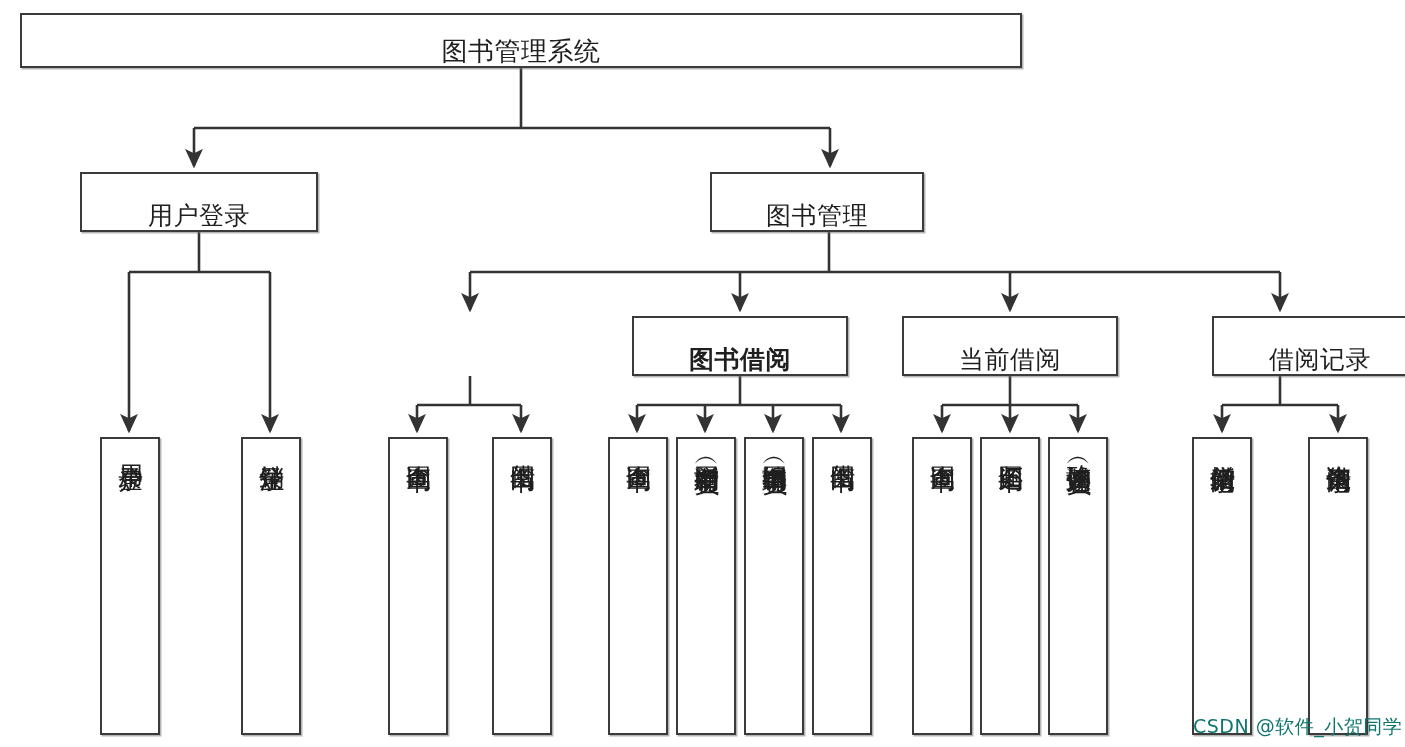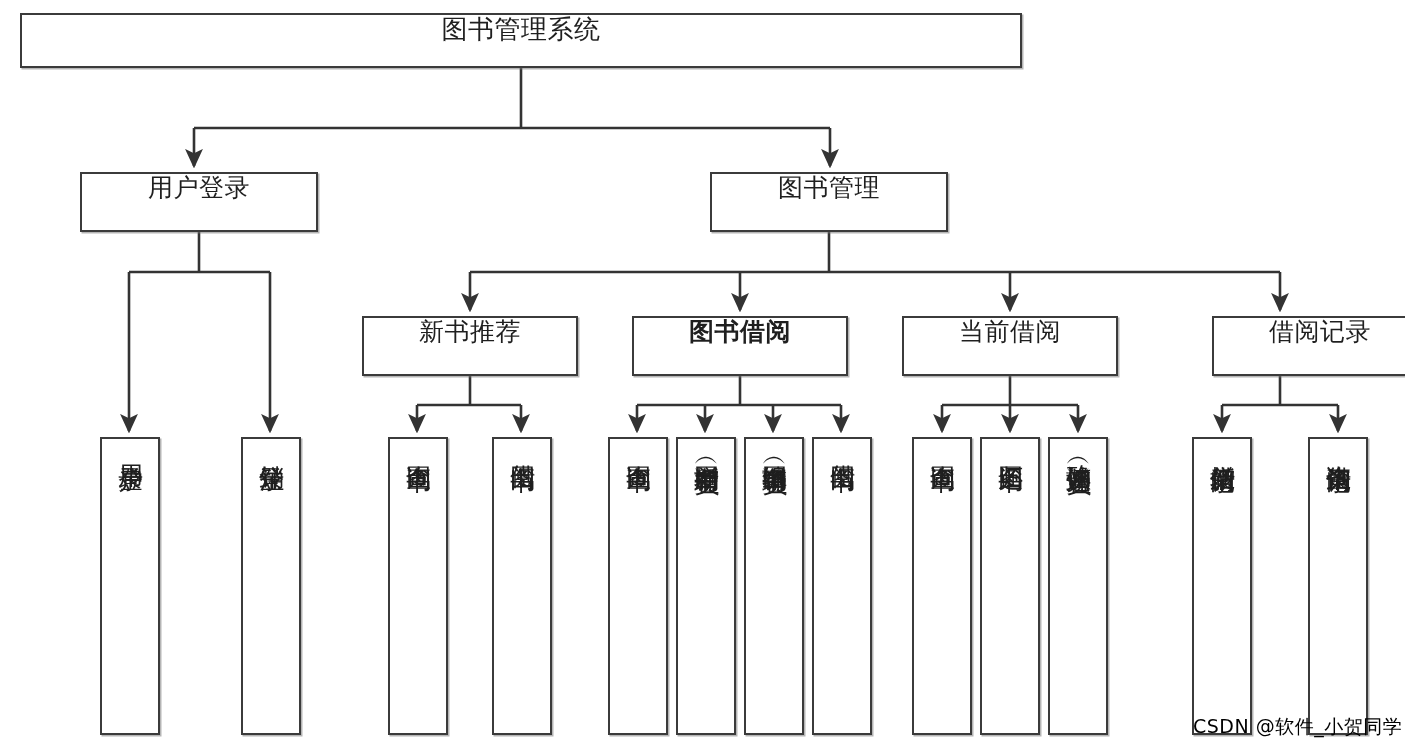--- a/index.html
+++ b/index.html
@@ -26,21 +26,21 @@
     height: 747px;
     pointer-events: none;
   }
   .node {
     position: absolute;
     box-sizing: border-box;
     border: 2px solid #3b3b3b;
     background: #ffffff;
     box-shadow: 1.5px 1.5px 0 0 rgba(120,120,120,0.55);
     display: flex;
-    align-items: flex-start;
+    align-items: flex-end;
     justify-content: center;
     color: #1f1f1f;
   }
   .node-label {
     display: block;
     text-align: center;
     line-height: 1.12;
     letter-spacing: 0.5px;
   }
   
@@ -64,21 +64,21 @@
     line-height: 1.06;
     letter-spacing: 1px;
     max-height: 100%;
     white-space: nowrap;
   }
   .watermark {
     position: absolute;
     left: 1193px;
     top: 714px;
     font-size: 19px;
-    color: #000000;
+    color: #0f766e;
     white-space: nowrap;
     letter-spacing: 0.5px;
     font-family: "DejaVu Sans", "Liberation Sans", sans-serif;
   }
 </style>
 </head>
 <body>
 
 <div id="canvas">
 
@@ -136,27 +136,24 @@
   </svg>
 
   <div class="node horiz root" style="left:20px; top:13px; width:1002px; height:55px;">
     <span class="node-label">图书管理系统</span>
   </div>
 
   <div class="node horiz" style="left:80px; top:172px; width:238px; height:60px;">
     <span class="node-label">用户登录</span>
   </div>
 
-  <div class="node horiz" style="left:710px; top:172px; width:238px; height:60px;">
+  <div class="node horiz" style="left:710px; top:172px; width:214px; height:60px;">
     <span class="node-label">图书管理</span>
   </div>
 
-  <div class="node horiz" style="left:362px; top:316px; width:216px; height:60px;">
-    <span class="node-label">新书推荐</span>
-  </div>
 
   <div class="node horiz" style="left:632px; top:316px; width:216px; height:60px;font-weight:bold;">
     <span class="node-label">图书借阅</span>
   </div>
 
   <div class="node horiz" style="left:902px; top:316px; width:216px; height:60px;">
     <span class="node-label">当前借阅</span>
   </div>
 
   <div class="node horiz" style="left:1172px; top:316px; width:216px; height:60px;margin-left:40px;">

